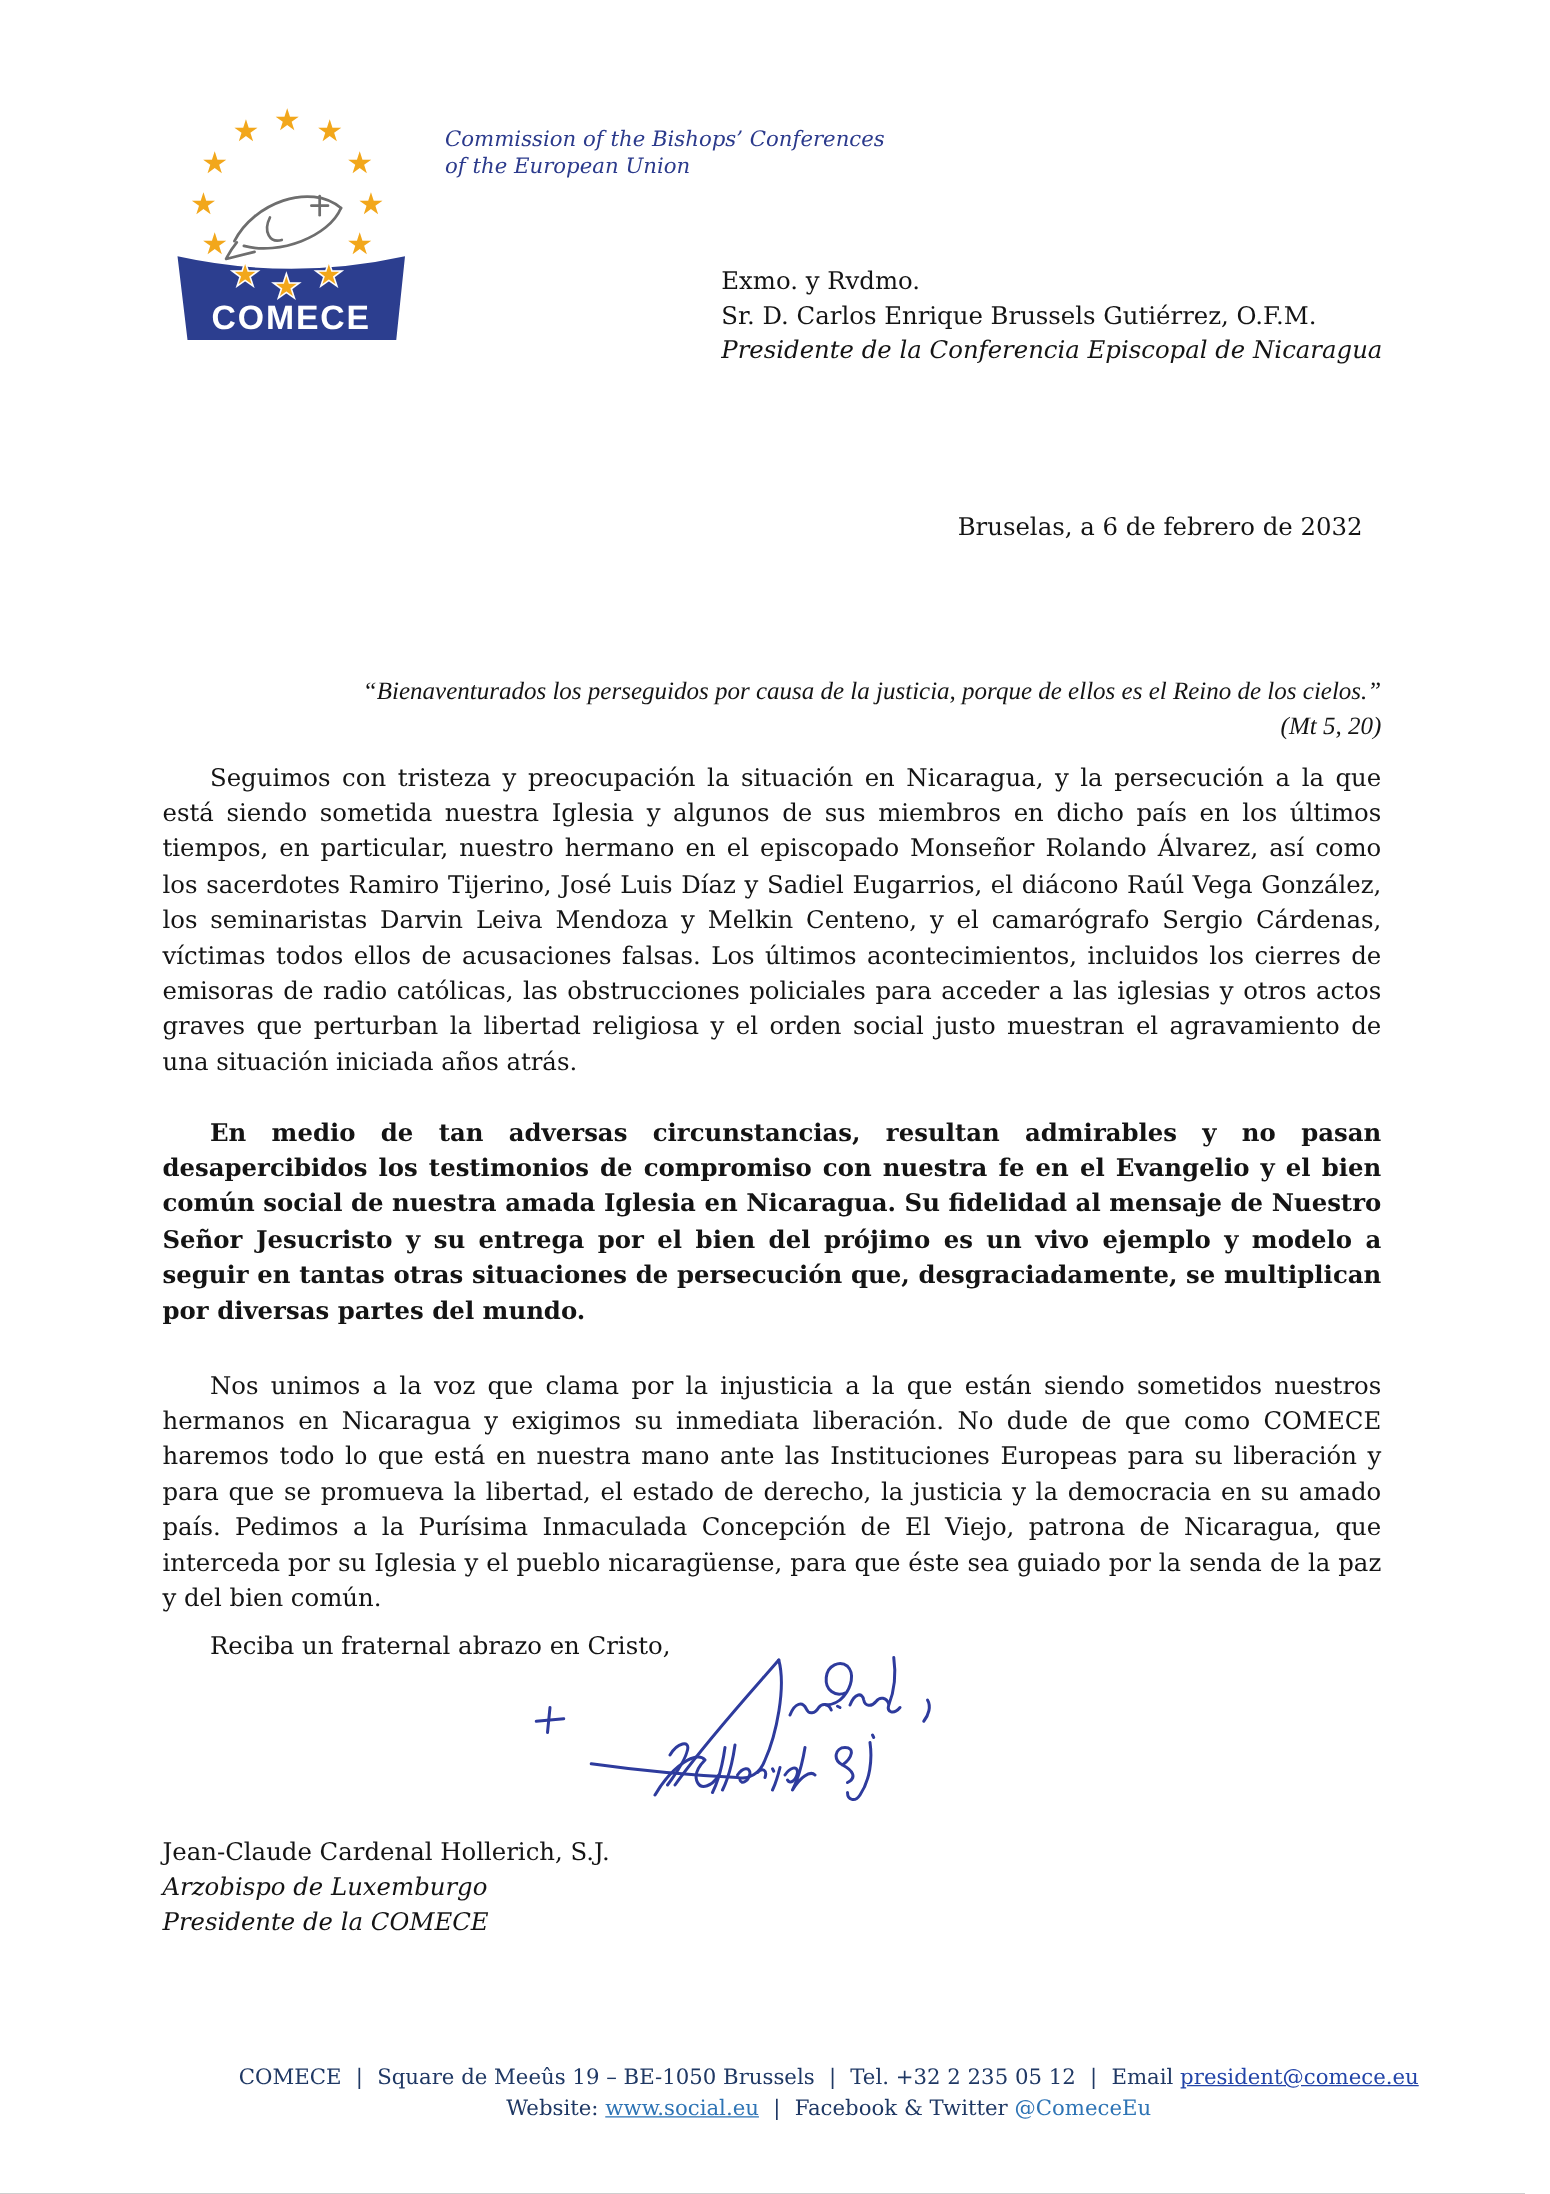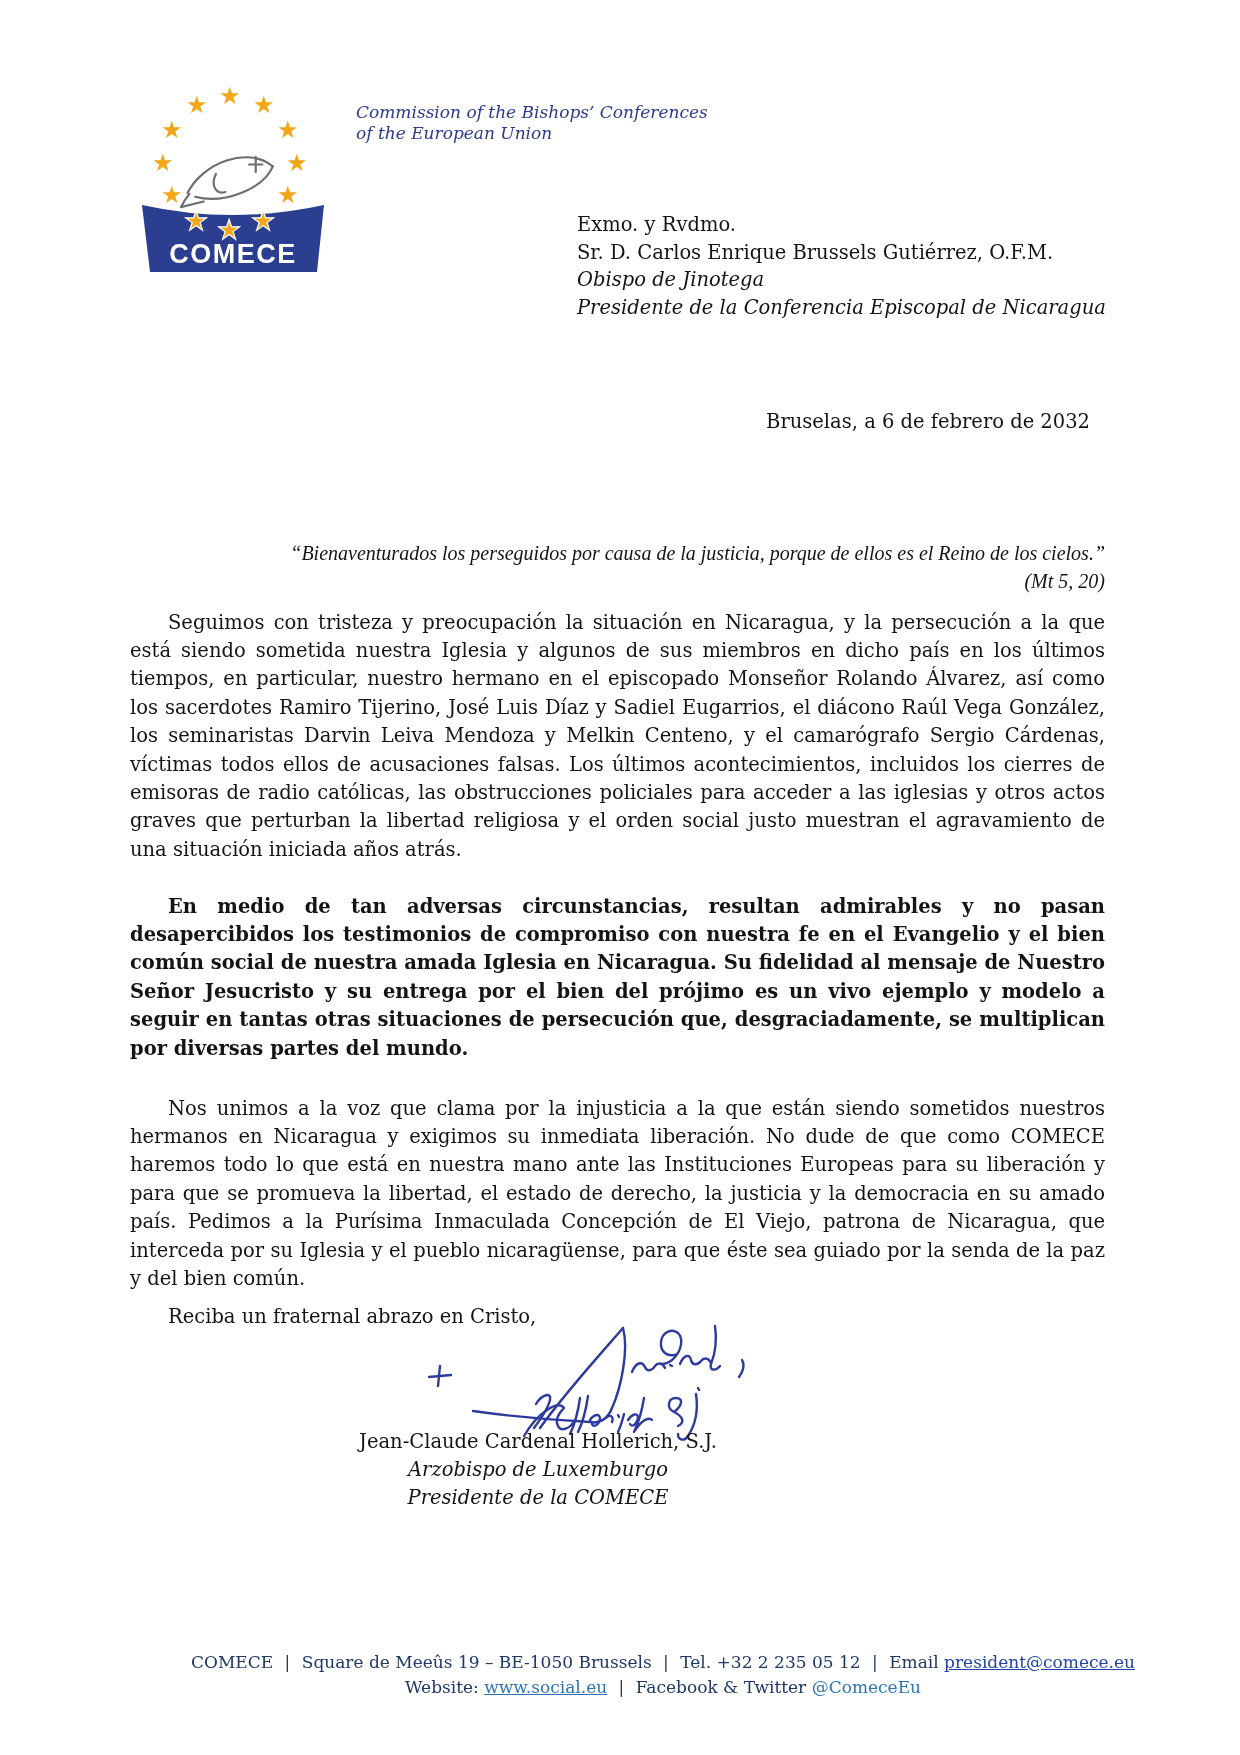--- a/index.html
+++ b/index.html
@@ -71,22 +71,22 @@
   .p2{top:873px;font-weight:bold;}
   .p3{top:1075px;}
   .closing{
     position:absolute;left:130px;top:1303px;width:975px;
     font-size:19.5px;line-height:28.4px;text-indent:38px;
   }
 
   
   .sig-svg{position:absolute;left:412px;top:1312px;}
   .sig-block{
-    position:absolute;left:130px;top:1428px;width:816px;
-    text-align:center;font-size:19.5px;line-height:28px;
+    position:absolute;left:130px;top:1468px;width:816px;
+    text-align:left;font-size:19.5px;line-height:28px;
   }
   .sig-block .it{font-style:italic;}
 
   
   .footer{
     position:absolute;left:0;top:1650px;width:1240px;
     text-align:center;
     font-size:17px;line-height:24.5px;
     color:var(--footer-navy,#1F3864);
     padding-left:43px;
@@ -133,21 +133,20 @@
   </div>
 
   <div class="org-name">
     <div>Commission of the Bishops’ Conferences</div>
     <div>of the European Union</div>
   </div>
 
   <div class="recipient">
     <div>Exmo. y Rvdmo.</div>
     <div>Sr. D. Carlos Enrique Brussels Gutiérrez, O.F.M.</div>
-    <div class="it">Obispo de Jinotega</div>
     <div class="it">Presidente de la Conferencia Episcopal de Nicaragua</div>
   </div>
 
   <div class="dateline">Bruselas, a 6 de febrero de 2032</div>
 
   <div class="quote">
     <span>“Bienaventurados los perseguidos por causa de la justicia, porque de ellos es el Reino de los cielos.”</span>
     <div>(Mt 5, 20)</div>
   </div>
 

